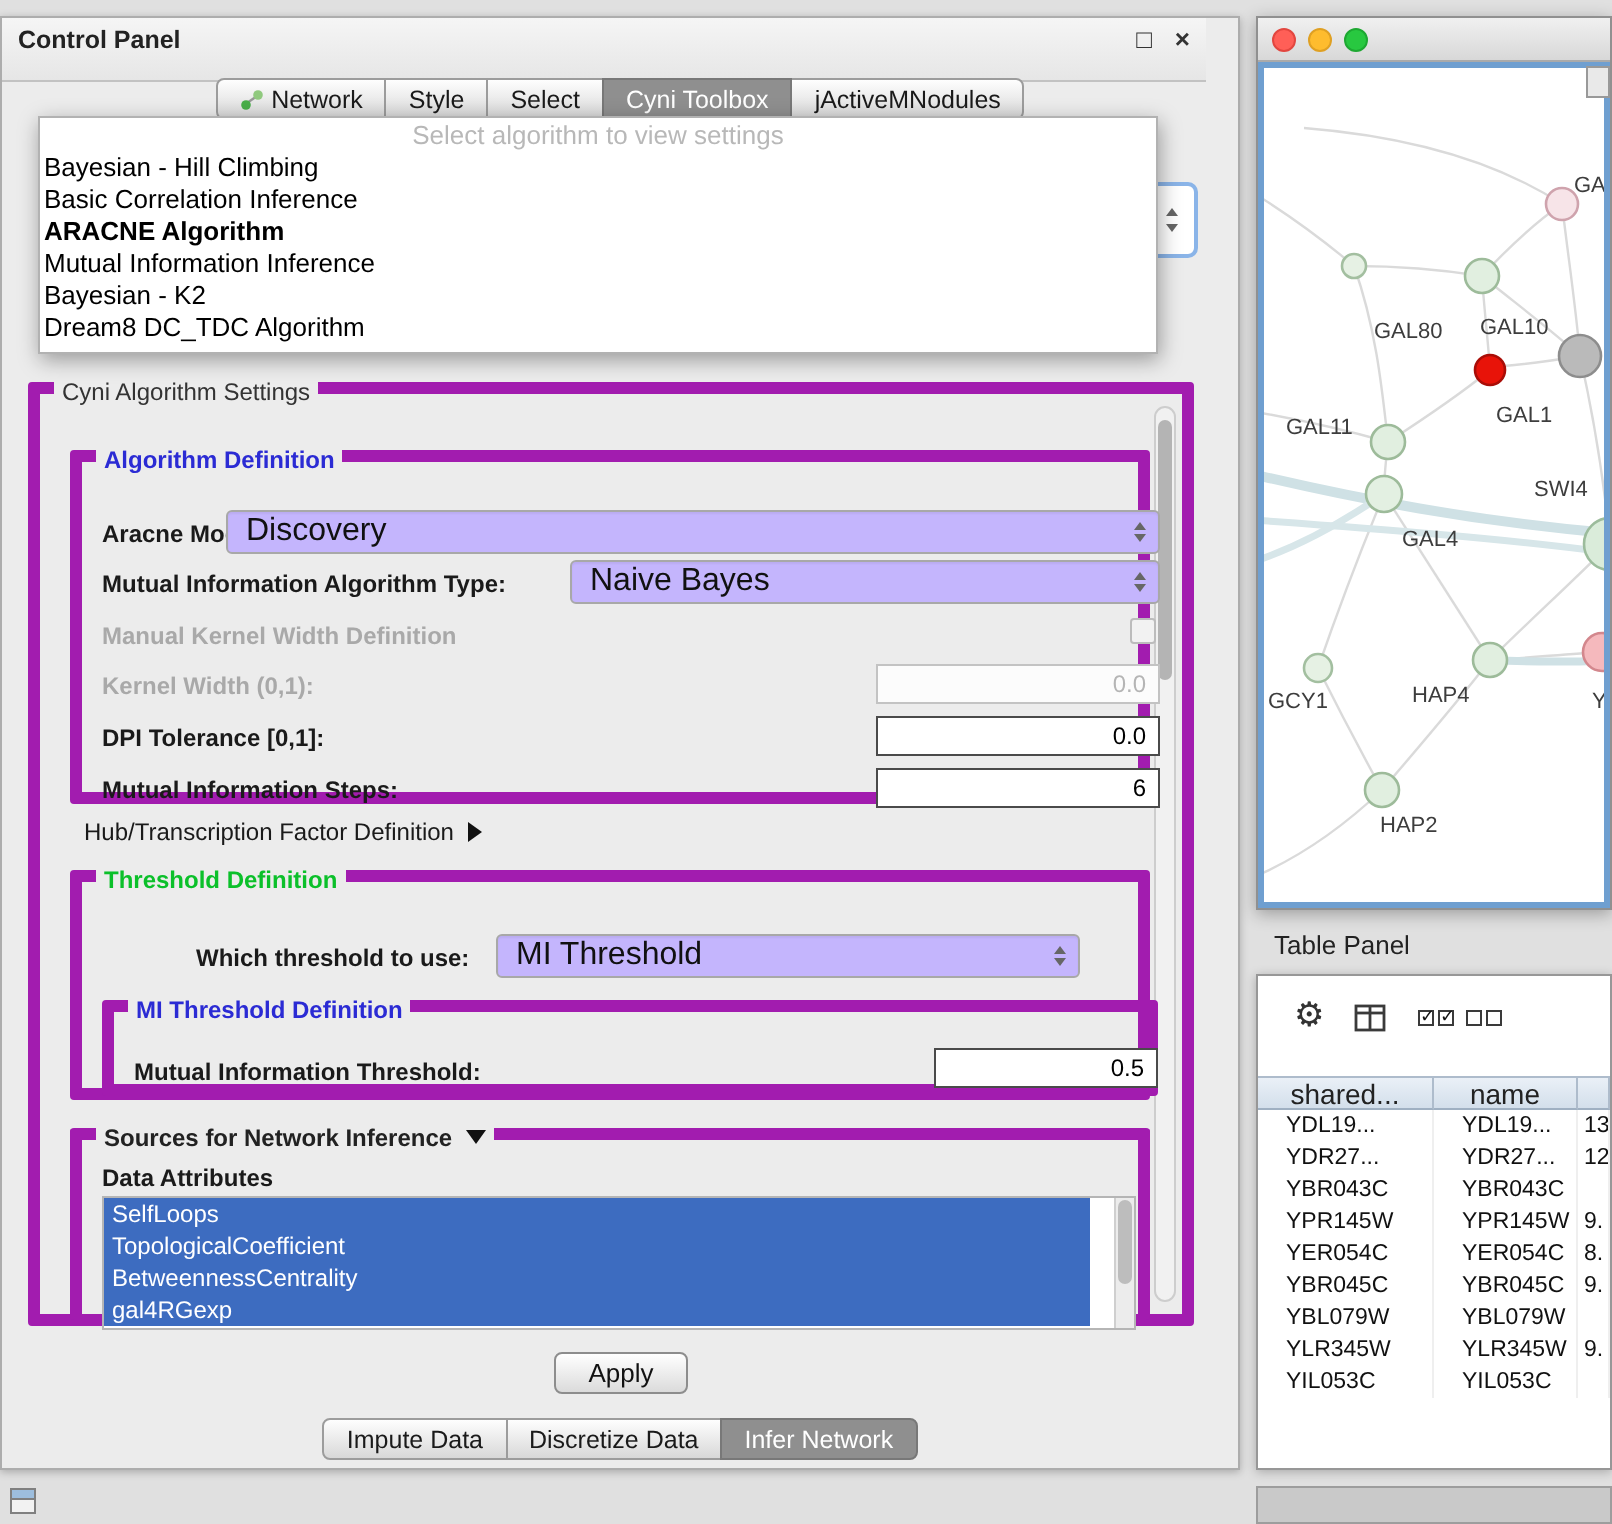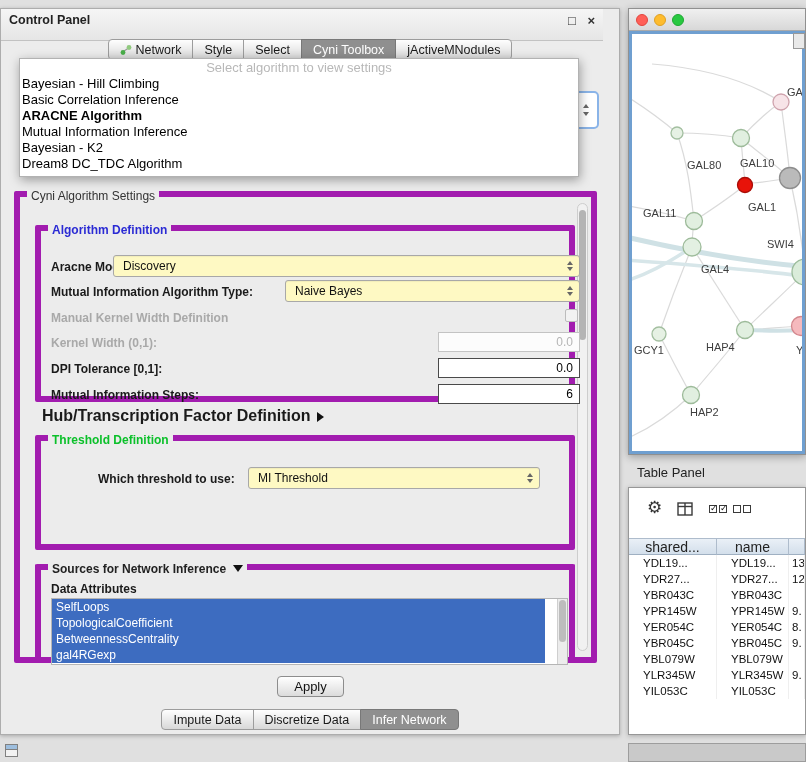--- a/index.html
+++ b/index.html
@@ -21,23 +21,23 @@
 
   
   .group{position:absolute;border:6px solid #a21caf;border-radius:2px}
   .gtitle{position:absolute;top:-8px;left:7px;background:#ececec;padding:0 4px;font-size:12px;font-weight:bold;color:#222;line-height:14px;white-space:nowrap}
   .t-plain{font-weight:normal;color:#333}
   .t-blue{color:#2b2bd4}
   .t-green{color:#0bc02a}
 
   .lbl{position:absolute;font-size:12px;font-weight:bold;color:#1a1a1a;line-height:14px;white-space:nowrap}
   .lbl.dis{color:#a9a9a9}
-  .slbl{font-size:16px;font-weight:bold;color:#1a1a1a}
-
-  .combo{position:absolute;background:#fef9c3;border:1px solid #a8a8a8;border-radius:3px;height:22px;font-size:12px;color:#111;display:flex;align-items:center;padding-left:9px;box-shadow:inset 0 1px 1px rgba(0,0,0,.05)}
+  .slbl{font-size:12px;font-weight:normal;color:#1a1a1a}
+
+  .combo{position:absolute;background:#c4b5fd;border:1px solid #a8a8a8;border-radius:3px;height:22px;font-size:16px;color:#111;display:flex;align-items:center;padding-left:9px;box-shadow:inset 0 1px 1px rgba(0,0,0,.05)}
   .arrows{position:absolute;right:3px;top:0;bottom:0;width:13px;display:flex;flex-direction:column;align-items:center;justify-content:center;gap:2px}
   .tu{width:0;height:0;border-left:3.5px solid transparent;border-right:3.5px solid transparent;border-bottom:4.5px solid #666}
   .td{width:0;height:0;border-left:3.5px solid transparent;border-right:3.5px solid transparent;border-top:4.5px solid #666}
 
   .field{position:absolute;background:#fff;border:1px solid #4a4a4a;height:20px;font-size:12px;color:#000;display:flex;align-items:center;justify-content:flex-end;padding-right:6px}
   .field.dis{border:1px solid #c3c3c3;color:#b5b5b5;background:#fcfcfc}
   .checkbox{position:absolute;width:13px;height:13px;background:#f2f2f2;border:1px solid #bcbcbc;border-radius:2px}
 
   .vscroll{position:absolute;background:#f1f1f1;border:1px solid #cdcdcd;border-radius:6px}
   .vthumb{position:absolute;left:1px;right:1px;background:#b4b4b4;border-radius:5px}
@@ -190,20 +190,25 @@
 
       <span class="lbl" style="left:57px;top:31px">Which threshold to use:</span>
       <div class="combo" style="left:207px;top:26px;width:292px">
         <span>MI Threshold</span>
         <span class="arrows">
             <i class="tu"></i>
             <i class="td"></i>
           </span>
       </div>
 
+      <div class="group" style="left:10px;top:59px;width:528px;height:48px">
+        <span class="gtitle t-blue">MI Threshold Definition</span>
+        <span class="lbl" style="left:10px;top:23px">Mutual Information Threshold:</span>
+        <div class="field" style="left:410px;top:18px;width:112px">0.5</div>
+      </div>
     </div>
 
     <div class="group" style="left:15px;top:367px;width:540px;height:96px;border-bottom:none">
       <span class="gtitle"><span>Sources for Network Inference</span><span class="src-arrow"></span></span>
 
       <span class="lbl" style="left:10px;top:12px">Data Attributes</span>
 
       <div class="attr-list" style="left:10px;top:28px;width:517px;height:67px">
         <div class="attr-item">SelfLoops</div>
         <div class="attr-item">TopologicalCoefficient</div>

